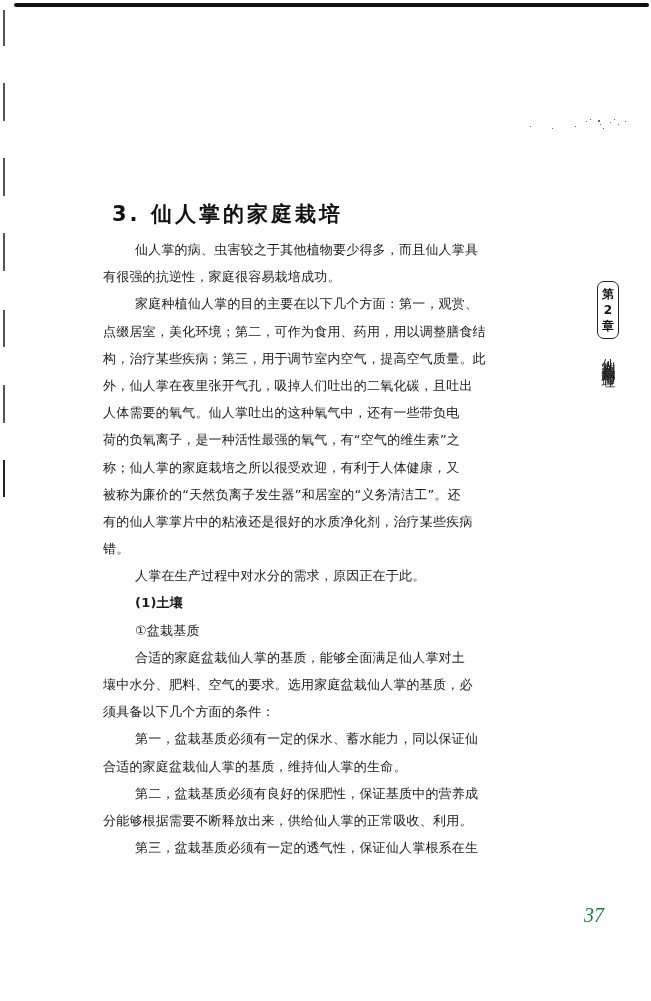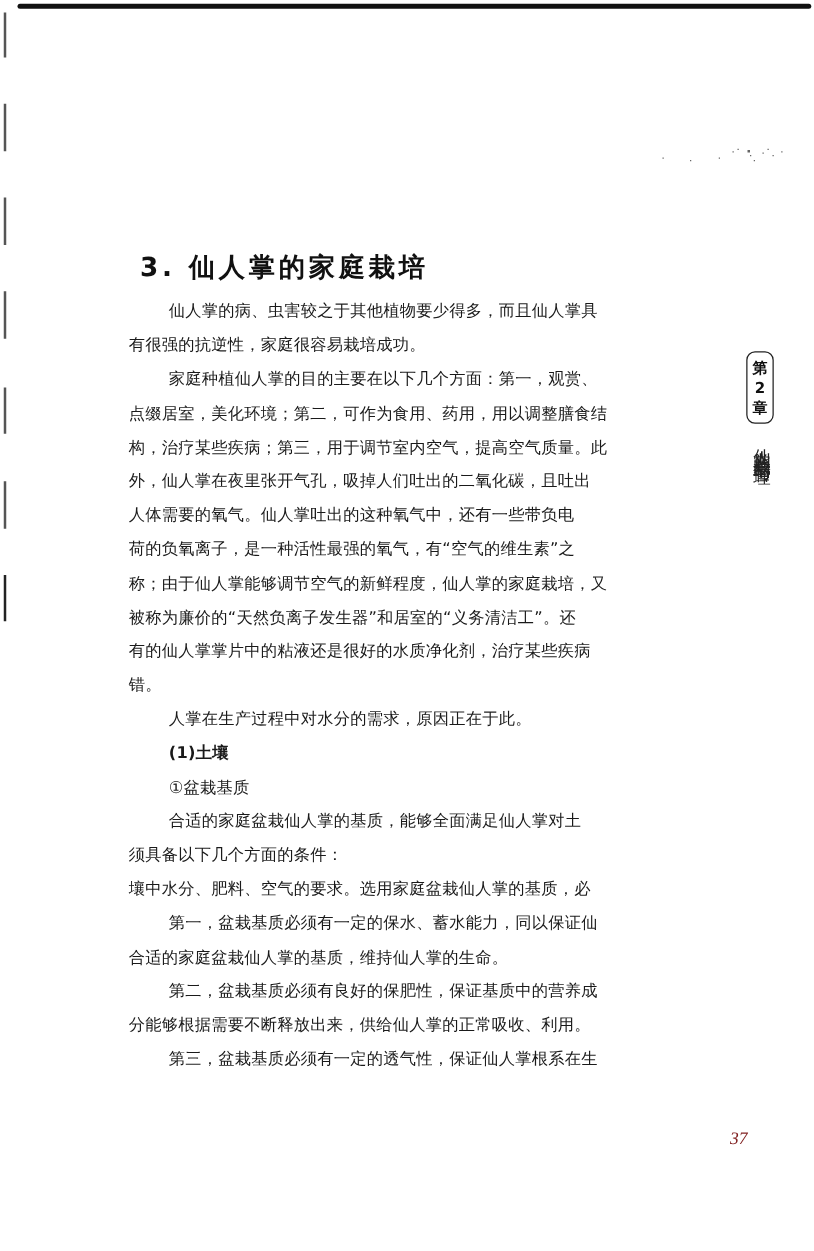--- a/index.html
+++ b/index.html
@@ -34,21 +34,21 @@
     border: 1.5px solid #222; border-radius: 7px; box-sizing: border-box;
     display: flex; flex-direction: column; align-items: center; justify-content: center;
     font-family: "DejaVu Sans", sans-serif; font-weight: bold; font-size: 12px; line-height: 16px; color: #111;
   }
   .chapter-side {
     position: absolute; left: 598px; top: 347px; width: 20px;
     writing-mode: vertical-rl; font-size: 14px; letter-spacing: 2px; color: #222;
     font-family: "DejaVu Sans", sans-serif;
   }
   .page-number {
-    position: absolute; left: 584px; top: 904px; font-size: 14px; font-style: italic; color: #7f1d1d;
+    position: absolute; left: 584px; top: 904px; font-size: 20px; font-style: italic; color: #15803d;
     font-family: "Liberation Serif", serif;
   }
 </style>
 </head>
 <body>
 
 <div class="top-rule"></div>
 
 <div class="left-mark" style="top:10px;height:36px;"></div>
 <div class="left-mark" style="top:83px;height:38px;"></div>
@@ -77,30 +77,30 @@
 
 <div class="body-text" id="body">
     <span class="line indent">仙人掌的病、虫害较之于其他植物要少得多，而且仙人掌具</span>
     <span class="line">有很强的抗逆性，家庭很容易栽培成功。</span>
     <span class="line indent">家庭种植仙人掌的目的主要在以下几个方面：第一，观赏、</span>
     <span class="line">点缀居室，美化环境；第二，可作为食用、药用，用以调整膳食结</span>
     <span class="line">构，治疗某些疾病；第三，用于调节室内空气，提高空气质量。此</span>
     <span class="line">外，仙人掌在夜里张开气孔，吸掉人们吐出的二氧化碳，且吐出</span>
     <span class="line">人体需要的氧气。仙人掌吐出的这种氧气中，还有一些带负电</span>
     <span class="line">荷的负氧离子，是一种活性最强的氧气，有“空气的维生素”之</span>
-    <span class="line">称；由于仙人掌能够调节空气的新鲜程度，仙人掌的家庭栽培，又</span>
+    <span class="line">称；仙人掌的家庭栽培之所以很受欢迎，有利于人体健康，又</span>
     <span class="line">被称为廉价的“天然负离子发生器”和居室的“义务清洁工”。还</span>
     <span class="line">有的仙人掌掌片中的粘液还是很好的水质净化剂，治疗某些疾病</span>
     <span class="line">错。</span>
     <span class="line indent">人掌在生产过程中对水分的需求，原因正在于此。</span>
     <span class="line indent bold">(1)土壤</span>
     <span class="line indent">①盆栽基质</span>
     <span class="line indent">合适的家庭盆栽仙人掌的基质，能够全面满足仙人掌对土</span>
+    <span class="line">壤中水分、肥料、空气的要求。选用家庭盆栽仙人掌的基质，必</span>
     <span class="line">须具备以下几个方面的条件：</span>
-    <span class="line">壤中水分、肥料、空气的要求。选用家庭盆栽仙人掌的基质，必</span>
     <span class="line indent">第一，盆栽基质必须有一定的保水、蓄水能力，同以保证仙</span>
     <span class="line">合适的家庭盆栽仙人掌的基质，维持仙人掌的生命。</span>
     <span class="line indent">第二，盆栽基质必须有良好的保肥性，保证基质中的营养成</span>
     <span class="line">分能够根据需要不断释放出来，供给仙人掌的正常吸收、利用。</span>
     <span class="line indent">第三，盆栽基质必须有一定的透气性，保证仙人掌根系在生</span>
   </div>
 
 <div class="chapter-badge">
   <span>第</span>
   <span>2</span>

